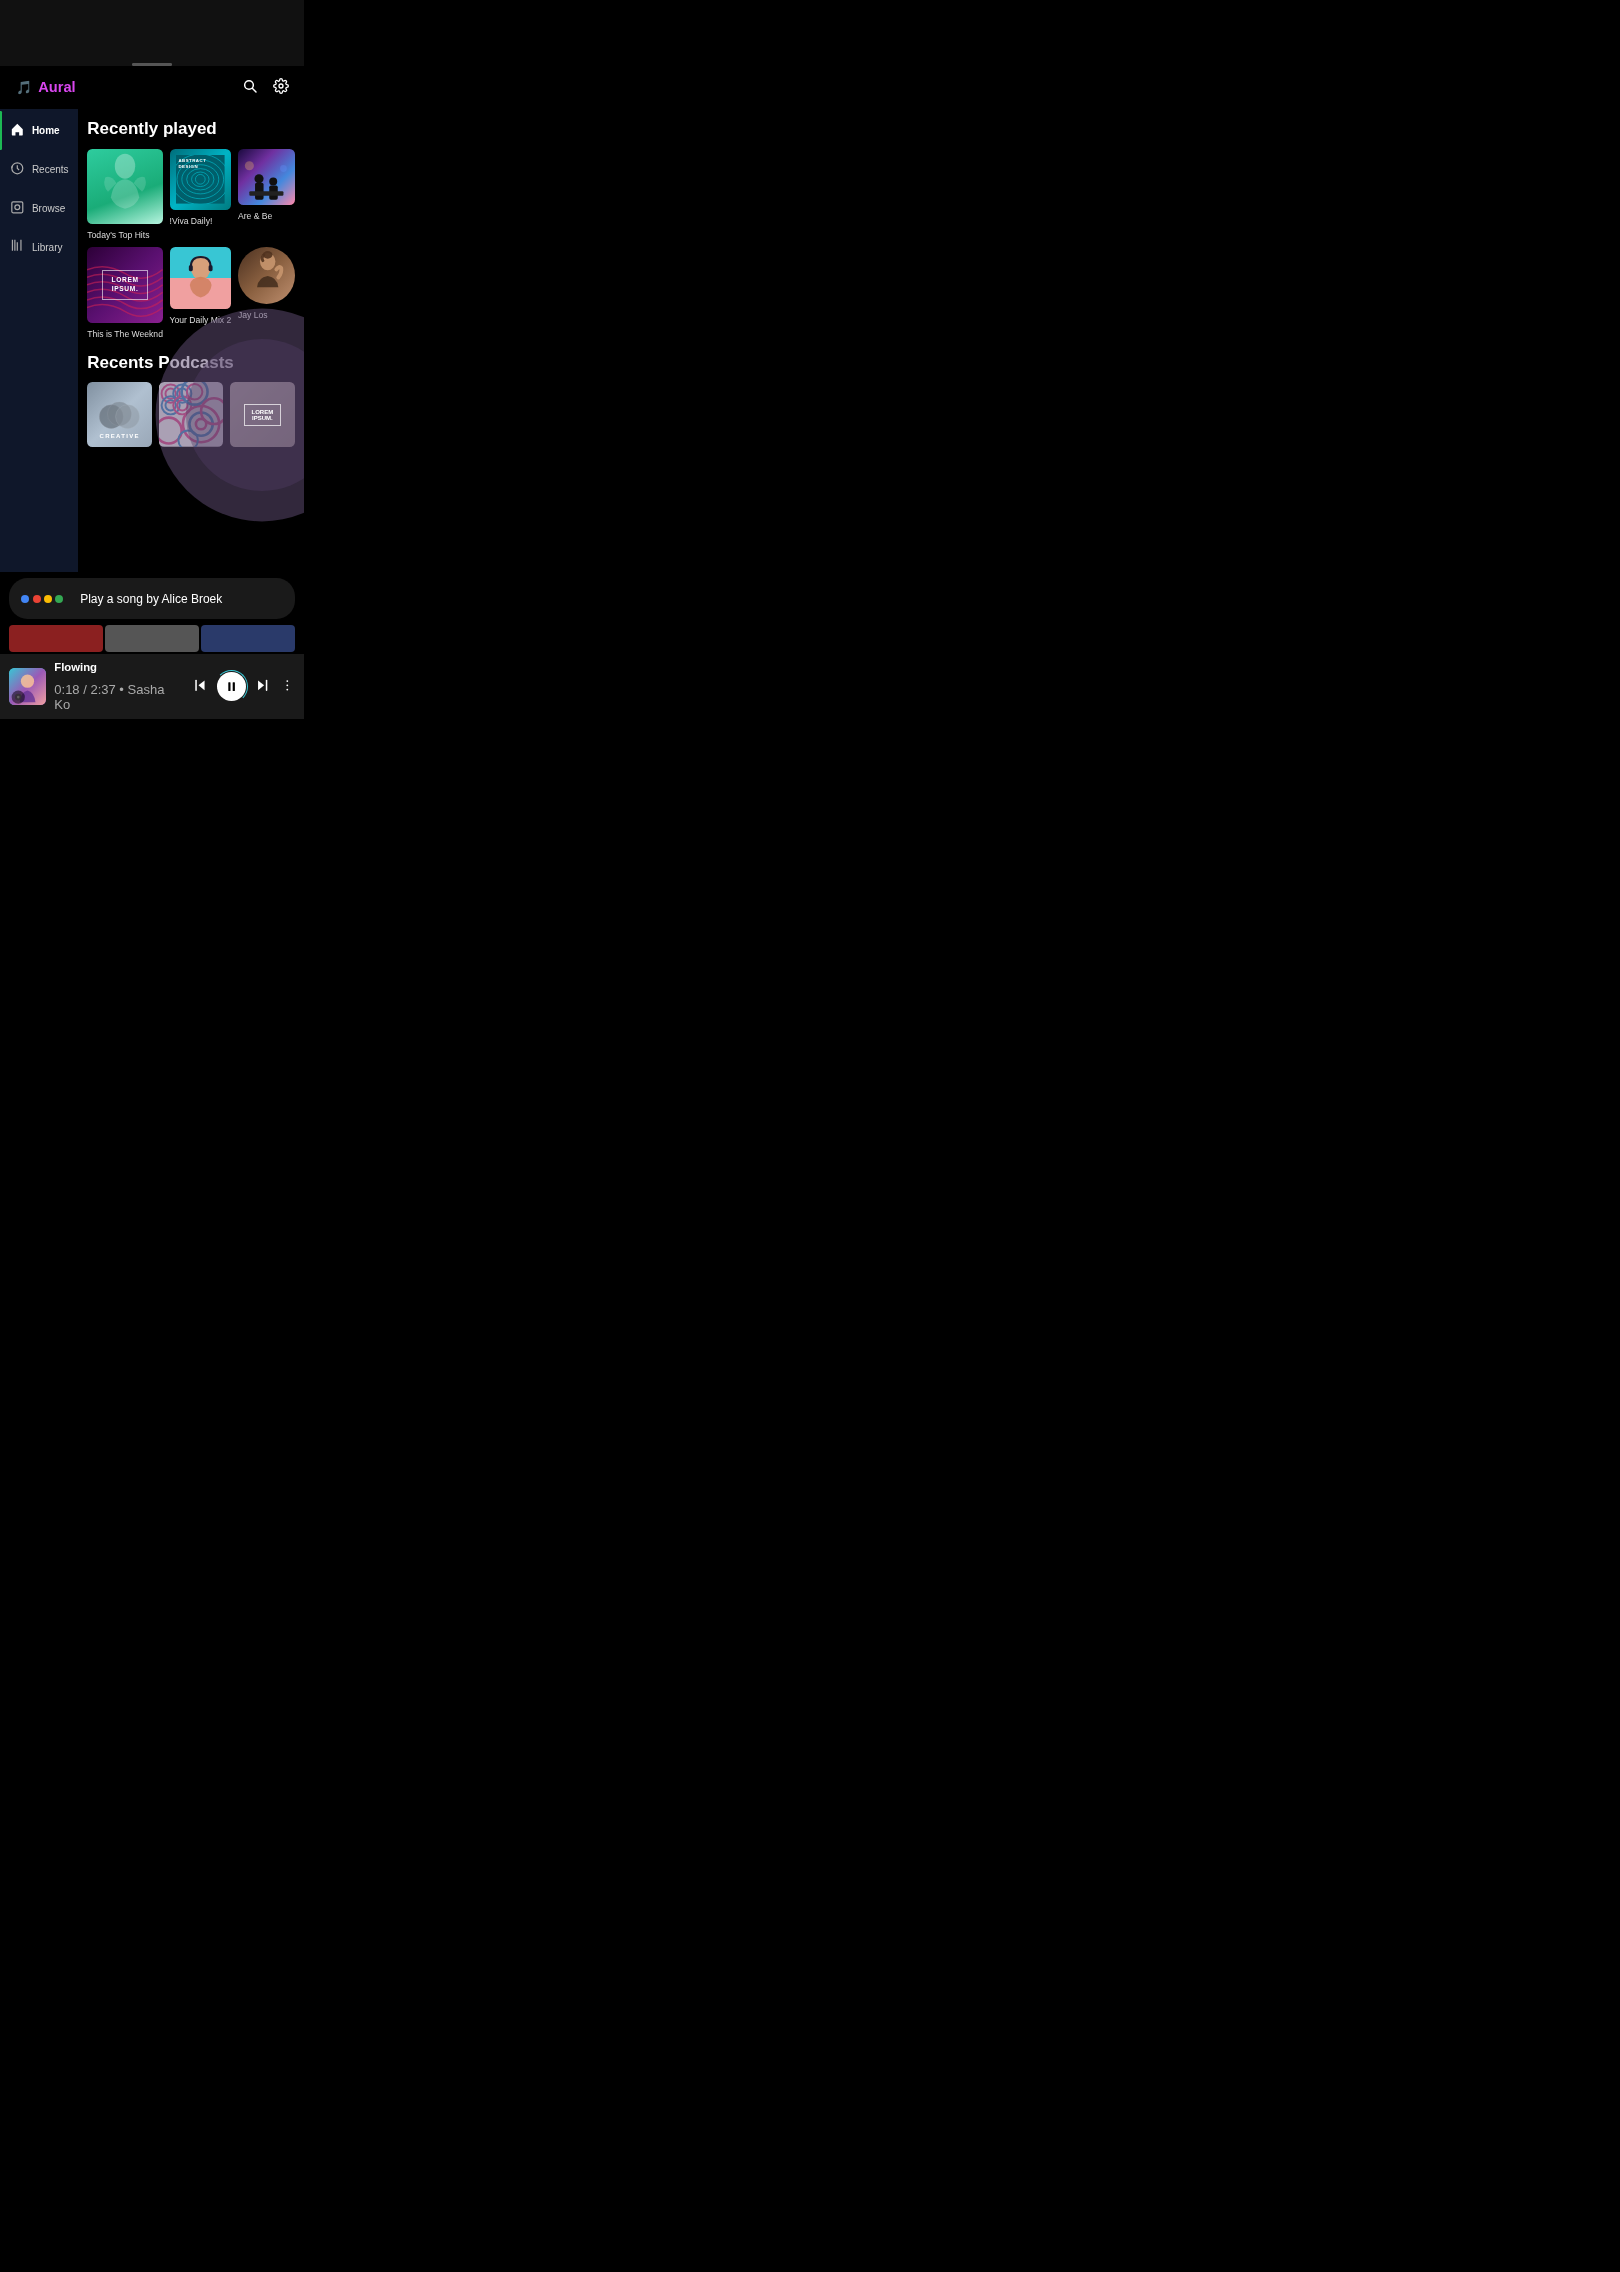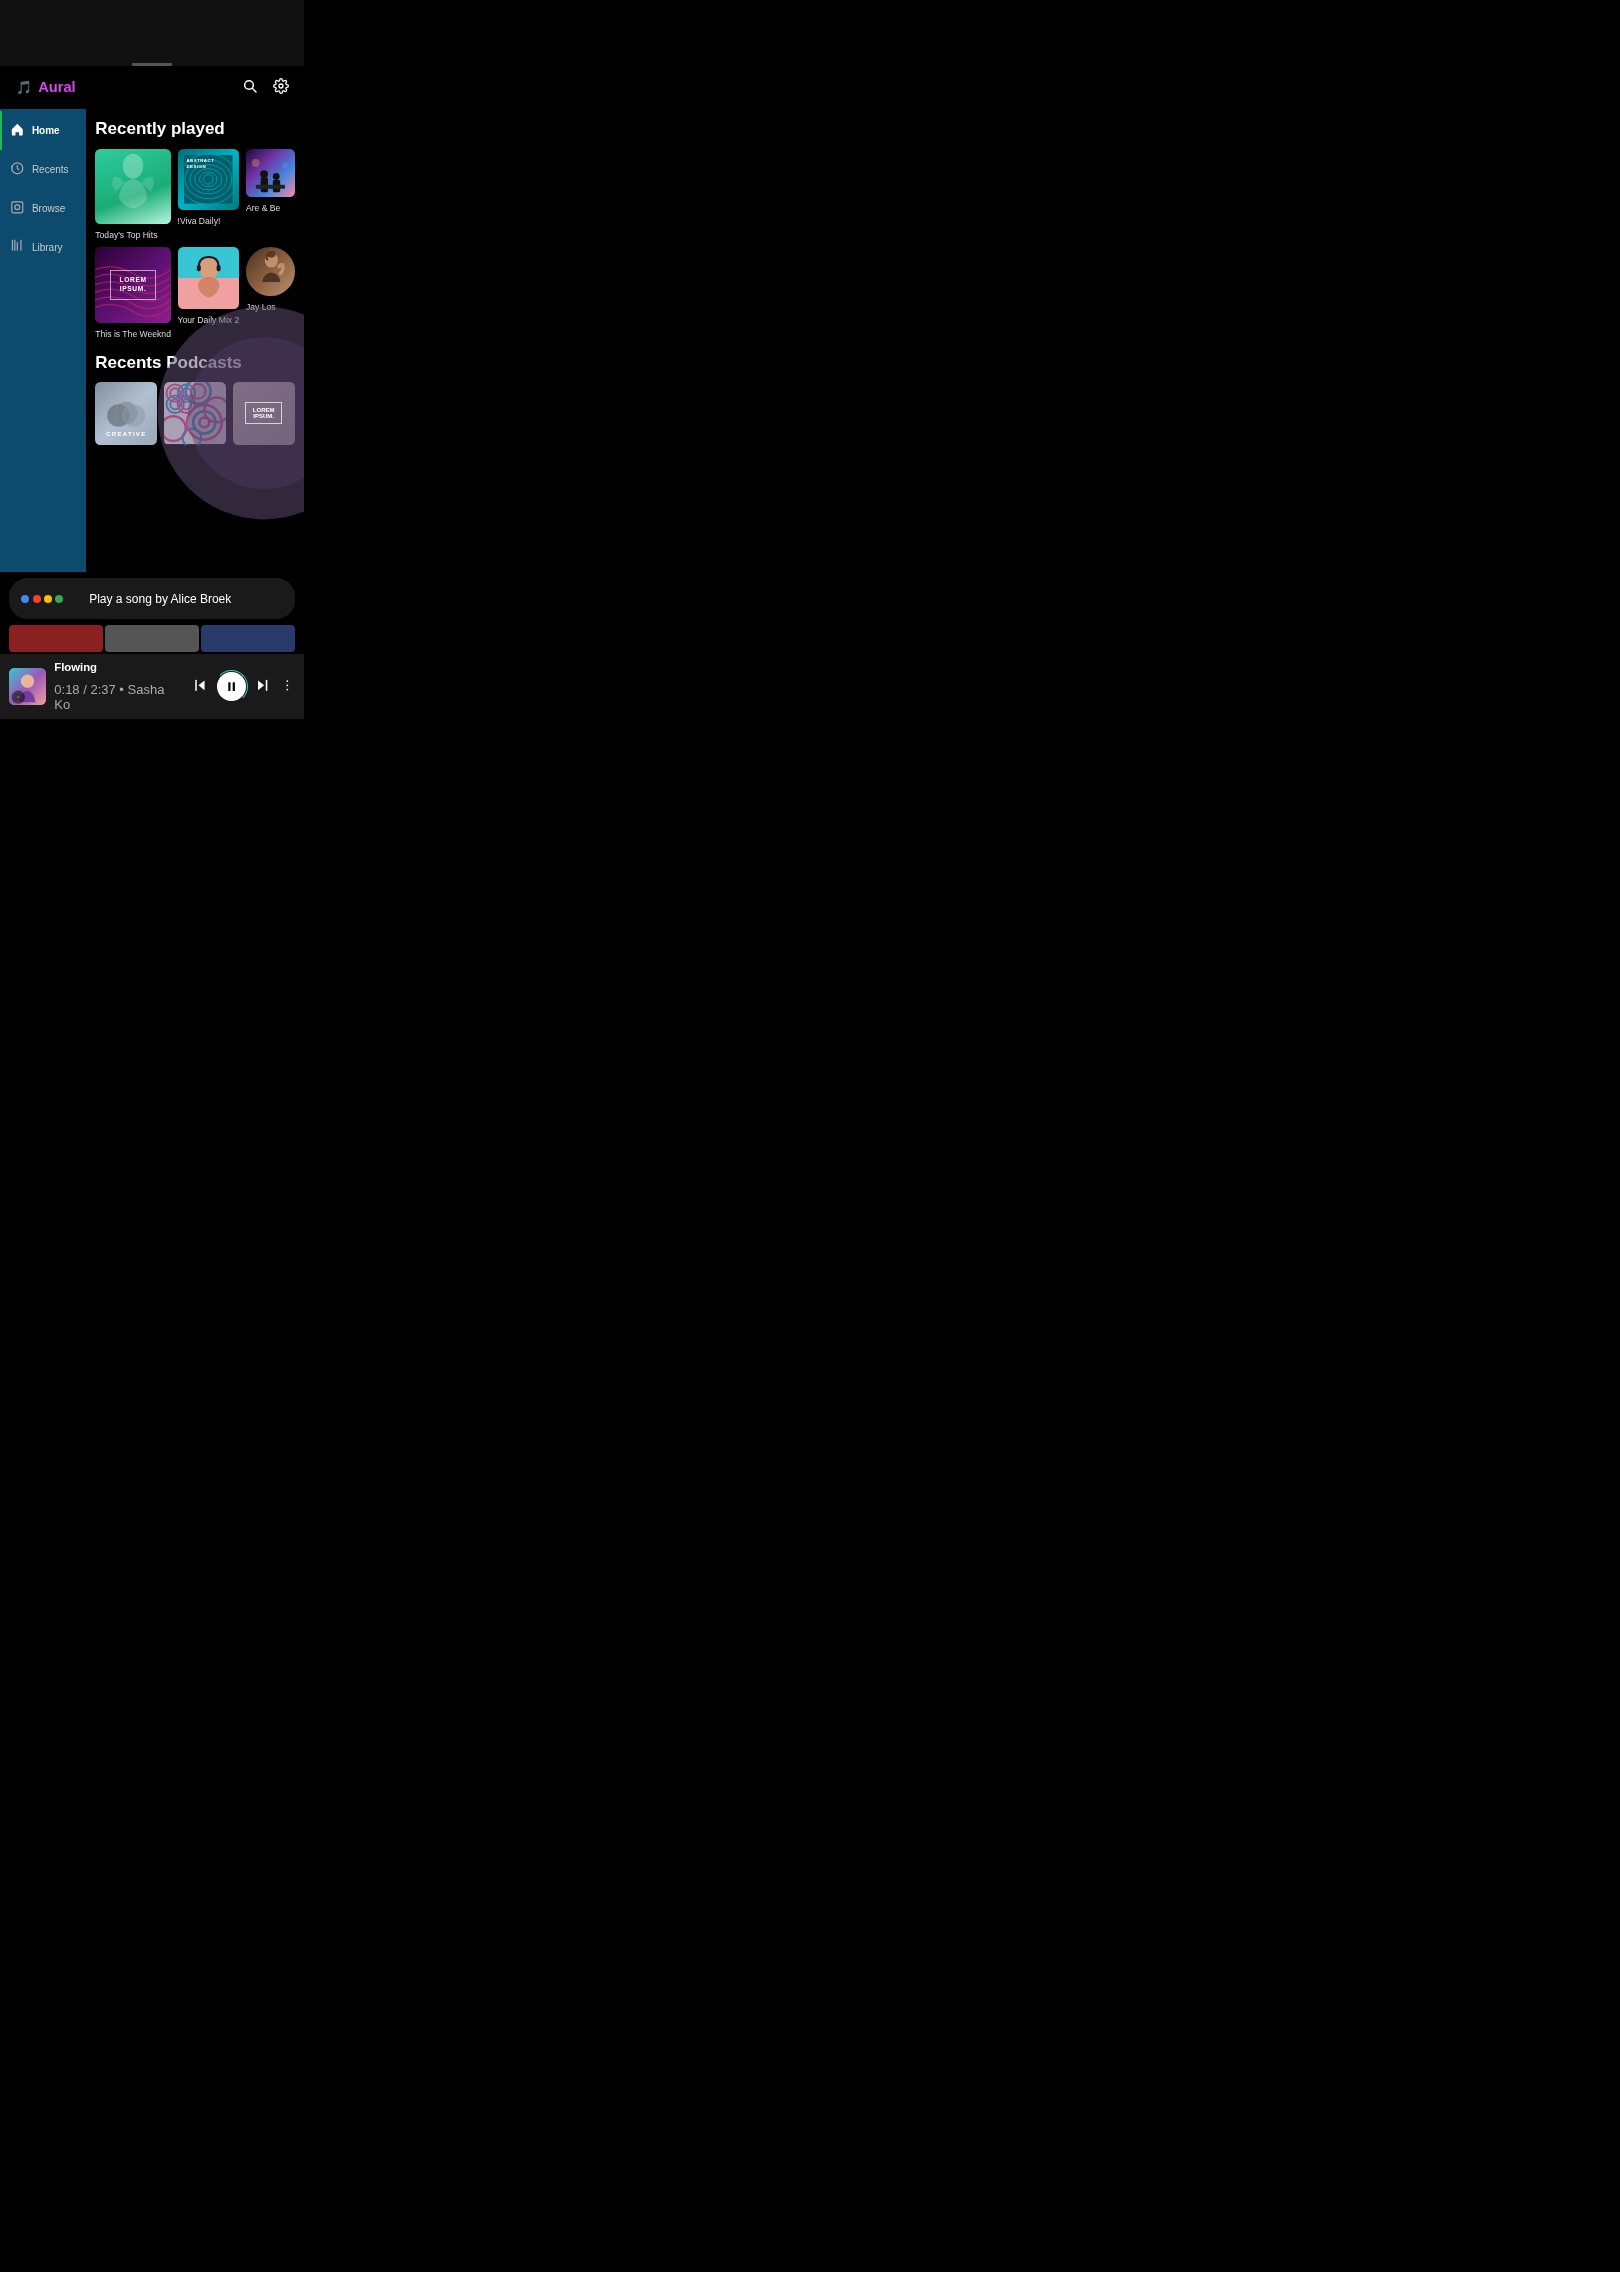--- a/index.html
+++ b/index.html
@@ -74,22 +74,22 @@
     }
 
     
     .main-layout {
       display: flex;
       min-height: 463px;
     }
 
     
     .sidebar {
-      width: 86px;
-      background: #0c4a6e;
+      width: 78px;
+      background: #0f172a;
       padding-top: 2.6px;
       flex-shrink: 0;
     }
     .sidebar-item {
       display: flex;
       align-items: center;
       gap: 6.6px;
       padding: 10.6px 9.3px;
       cursor: pointer;
       font-size: 10px;
@@ -196,21 +196,21 @@
     }
 
     
     .voice-bar {
       background: #1a1a1a;
       border-radius: 18.5px;
       margin: 6.6px 9.3px;
       padding: 13.2px 12px;
       display: flex;
       align-items: center;
-      gap: 26px;
+      gap: 17px;
     }
     .voice-dots {
       display: flex;
       gap: 3.3px;
     }
     .dot {
       width: 8px;
       height: 8px;
       border-radius: 50%;
     }

